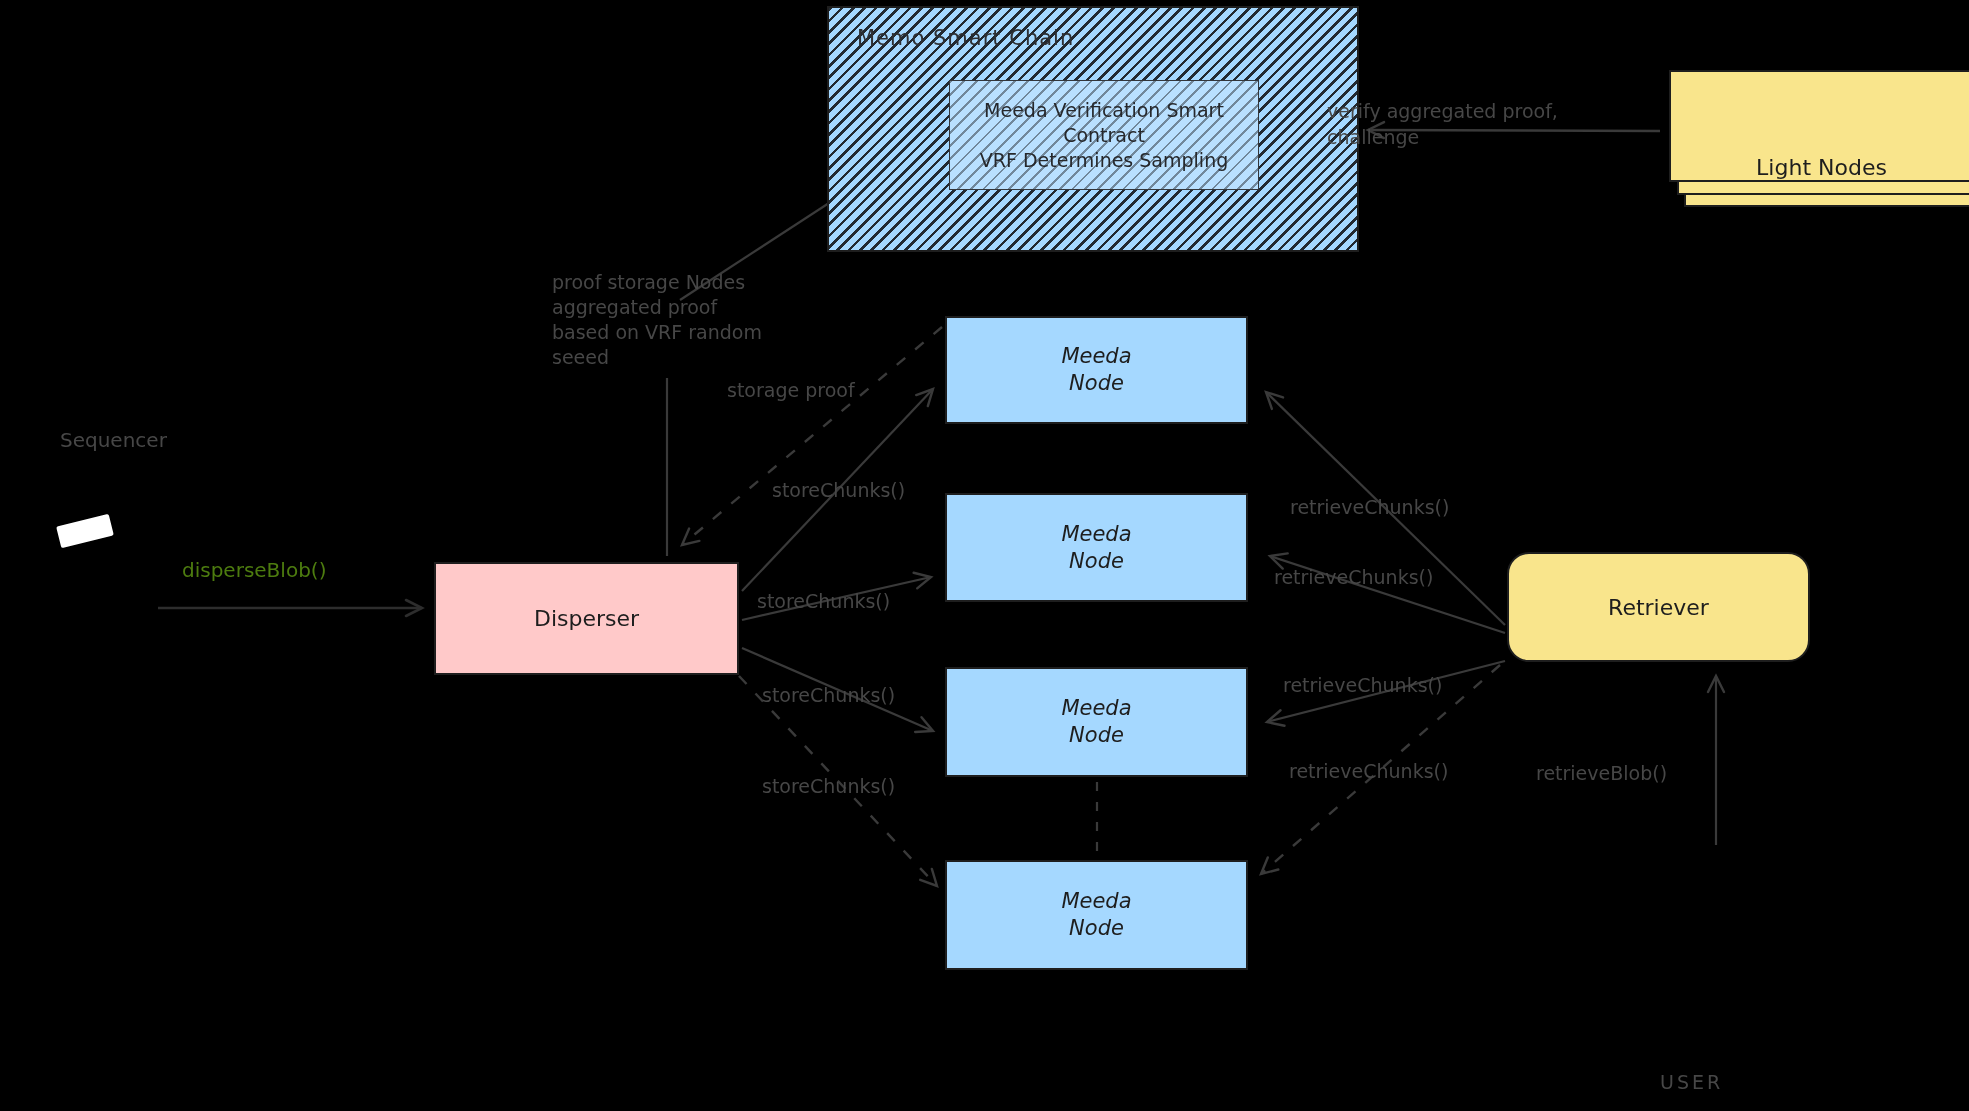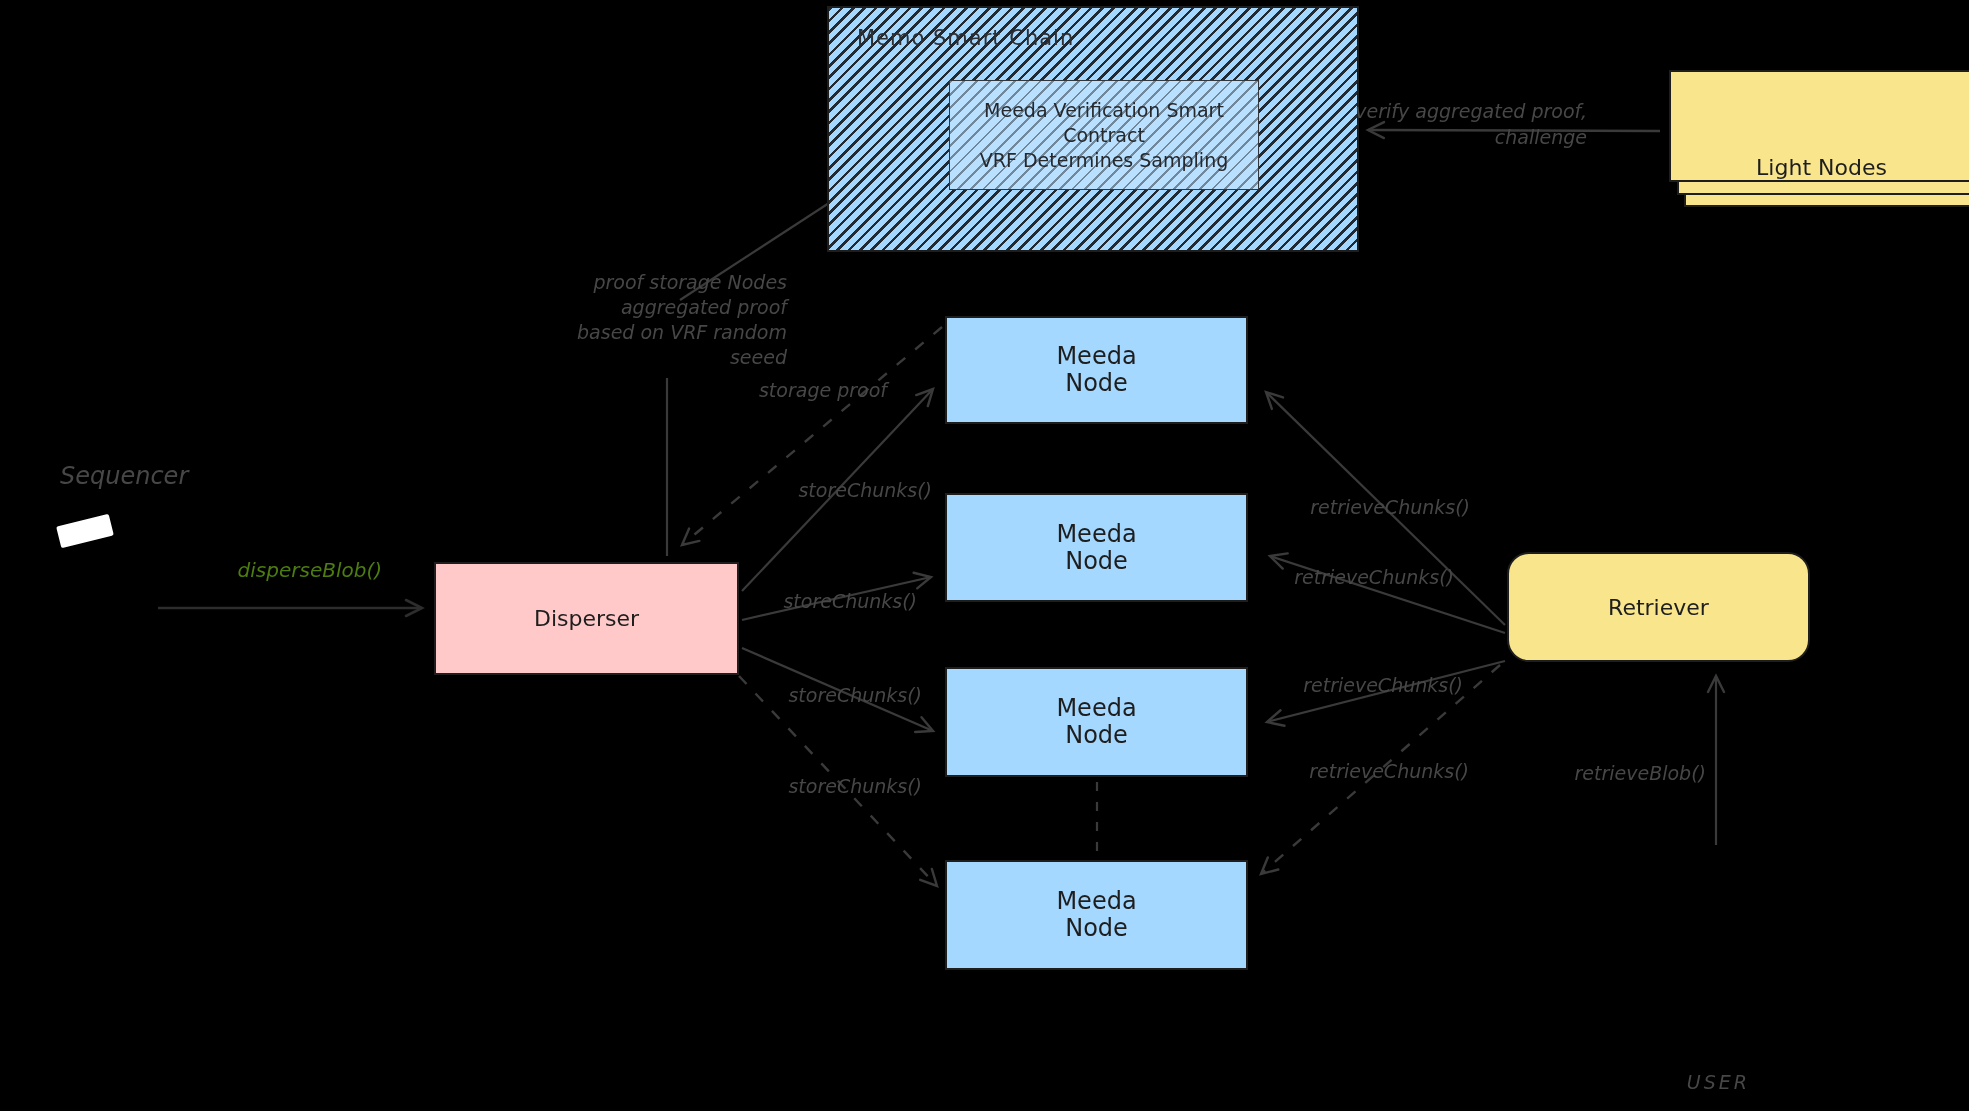--- a/index.html
+++ b/index.html
@@ -16,23 +16,23 @@
       repeating-linear-gradient(135deg, rgba(20,22,26,0.9) 0 2.6px, rgba(165,216,255,0.15) 2.6px 5px, transparent 5px 8px),
       #a5d8ff;}
   .hatch-light{background:
       repeating-linear-gradient(135deg, rgba(25,28,33,0.45) 0 2px, transparent 2px 9px),
       #b9e0ff;}
   .chain-title{position:absolute;left:28px;top:18px;font-size:21px;color:#2d2f33;
       letter-spacing:1px;white-space:nowrap;}
   .contract-box{position:absolute;left:120px;top:72px;width:310px;height:110px;
       border:1.5px solid #33363b;box-sizing:border-box;display:flex;flex-direction:column;
       align-items:center;justify-content:center;color:#26282c;font-size:19px;line-height:25px;text-align:center;}
-  .lbl{position:absolute;color:#474747;font-size:19px;text-align:right;line-height:25px;white-space:nowrap;font-style:italic;}
+  .lbl{position:absolute;color:#474747;font-size:19px;text-align:left;line-height:25px;white-space:nowrap;}
   .lbl-dark{color:#4d7c0f;}
-  .node-line{line-height:27px;font-size:24px;}
+  .node-line{line-height:27px;font-size:21px;font-style:italic;}
   .card{position:absolute;width:305px;height:112px;background:#f9e58c;border:2px solid #1e1e1e;box-sizing:border-box;}
   .seq-shape{position:absolute;left:26px;top:520px;width:54px;height:22px;background:#ffffff;
       transform:rotate(-14deg);border-radius:2px;}
 </style>
 </head>
 <body>
 
 <div id="canvas">
 
   <svg id="edges" viewBox="0 0 1969 1111">
@@ -89,21 +89,21 @@
     <div>challenge</div>
   </div>
 
   <div class="lbl" style="left:520px;top:270px;width:235px;">
     <div>proof storage Nodes</div>
     <div>aggregated proof</div>
     <div>based on VRF random</div>
     <div>seeed</div>
   </div>
 
-  <div class="lbl" style="left:28px;top:464px;font-size:24px;">Sequencer</div>
+  <div class="lbl" style="left:28px;top:428px;font-size:20px;">Sequencer</div>
   <div class="seq-shape"></div>
 
   <div class="lbl lbl-dark" style="left:150px;top:558px;width:200px;font-size:20px;">disperseBlob()</div>
 
   <div class="box pink" style="left:402px;top:562px;width:305px;height:113px;align-items:center;">
     <span>Disperser</span>
   </div>
 
   <div class="box blue" style="left:913px;top:316px;width:303px;height:108px;">
     <div class="node-line">Meeda</div>

